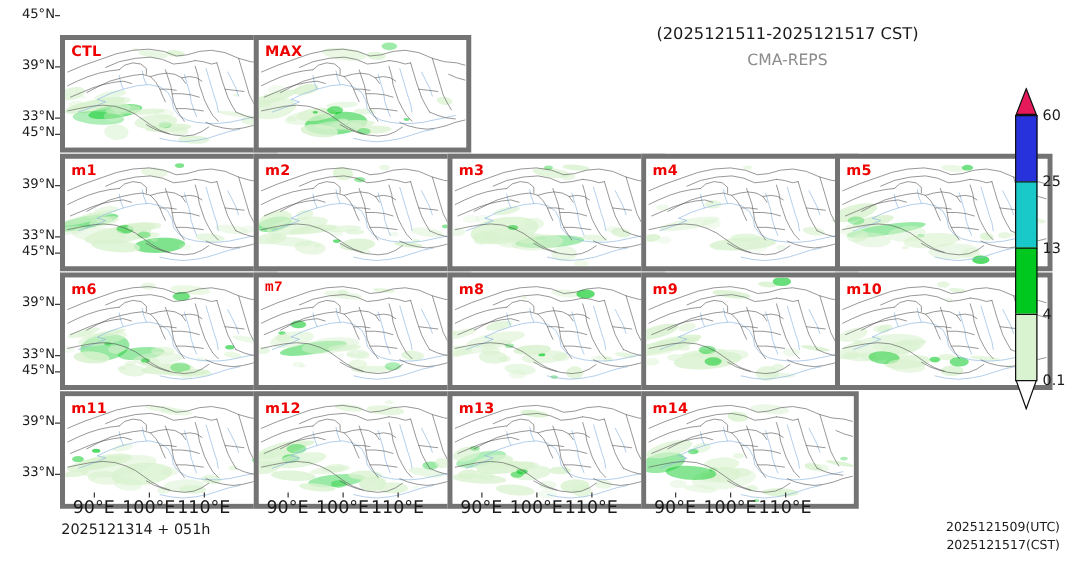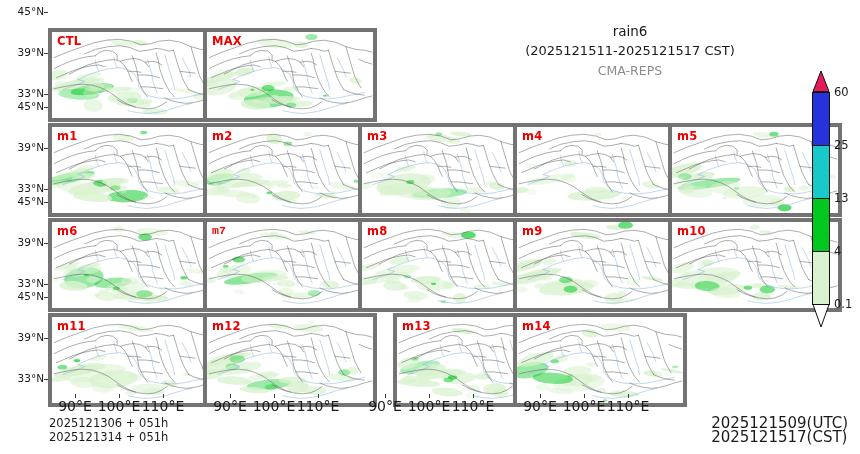--- a/index.html
+++ b/index.html
@@ -142,22 +142,22 @@
     top: 416px;
     font-size: 11.5px;
     line-height: 14px;
     color: #1a1a1a;
     font-family: "DejaVu Sans", "Liberation Sans", sans-serif;
   }
   #footer-right {
     position: absolute;
     right: 12px;
     top: 416px;
-    text-align: left;
-    font-size: 15px;
+    text-align: right;
+    font-size: 10px;
     line-height: 14px;
     color: #1a1a1a;
   }
 
   
   #colorbar {
     position: absolute;
     left: 812px;
     top: 70px;
     width: 18px;
@@ -184,21 +184,20 @@
     font-size: 11.5px;
     color: #1a1a1a;
     line-height: 12px;
     white-space: nowrap;
   }
 </style>
 </head>
 <body>
 
 <div id="title-block">
-  <div id="var-title">rain6</div>
   <div id="period-title">(2025121511-2025121517 CST)</div>
   <div id="model-title">CMA-REPS</div>
 </div>
 
 <div id="ylabels">
     <div class="ylab" style="top: 6px;">45°N</div>
     <div class="ytick" style="top: 12px;"></div>
     <div class="ylab" style="top: 47px;">39°N</div>
     <div class="ytick" style="top: 53px;"></div>
     <div class="ylab" style="top: 88px;">33°N</div>
@@ -1154,21 +1153,21 @@
             <path d="M 126,63 L 132,66 L 138,68 L 145,69"></path>
             <path d="M 128,16 L 130,24 L 132,32 L 134,40 L 136,48 L 139,55 L 142,61"></path>
             <path d="M 140,30 L 146,33 L 152,35"></path>
             <path d="M 118,43 L 125,44 L 132,45"></path>
             <path d="M 40,26 L 44,22 L 50,20 L 56,21 L 60,25 L 60,30"></path>
             <path d="M 96,18 L 102,19 L 108,21 L 112,20"></path>
           </g>
         </svg>
         <div class="panel-label" style="color: rgb(238, 0, 0);">m12</div>
       </div>
-      <div class="panel" style="left: 310px; margin-left: 35px;">
+      <div class="panel" style="left: 310px;">
         <svg class="mapsvg" viewBox="0 0 153 94" preserveAspectRatio="none">
           <rect x="0" y="0" width="153" height="94" fill="#ffffff"></rect>
           <g>
             <ellipse cx="21.1" cy="55.0" rx="18.9" ry="6.1" transform="rotate(-14 21.1 55.0)" fill="#00c81e" opacity="0.31"></ellipse>
             <ellipse cx="24.4" cy="69.7" rx="6.4" ry="3.7" fill="#d9f2cf" opacity="0.55"></ellipse>
             <ellipse cx="57.6" cy="67.0" rx="15.1" ry="6.2" transform="rotate(-6 57.6 67.0)" fill="#d9f2cf" opacity="0.70"></ellipse>
             <ellipse cx="47.6" cy="68.4" rx="4.7" ry="2.8" fill="#00c81e" opacity="0.46"></ellipse>
             <ellipse cx="10.3" cy="50.5" rx="10.2" ry="6.1" transform="rotate(-18 10.3 50.5)" fill="#d9f2cf" opacity="0.69"></ellipse>
             <ellipse cx="16.5" cy="45.5" rx="3.6" ry="2.1" fill="#00c81e" opacity="0.35"></ellipse>
             <ellipse cx="30.0" cy="57.9" rx="14.9" ry="6.2" transform="rotate(-12 30.0 57.9)" fill="#d9f2cf" opacity="0.78"></ellipse>
@@ -1314,21 +1313,20 @@
     <div class="xtick" style="left: 425px;"></div>
     <div class="xlab" style="left: 470px; top: 2px;">90°E</div>
     <div class="xtick" style="left: 492px;"></div>
     <div class="xlab" style="left: 514px; top: 2px;">100°E</div>
     <div class="xtick" style="left: 536px;"></div>
     <div class="xlab" style="left: 558px; top: 2px;">110°E</div>
     <div class="xtick" style="left: 580px;"></div>
   </div>
 
 <div id="footer-left">
-  <div>2025121306  +  051h</div>
   <div>2025121314  +  051h</div>
 </div>
 <div id="footer-right">
   <div>2025121509(UTC)</div>
   <div>2025121517(CST)</div>
 </div>
 
 <div id="colorbar">
     <div style="position: absolute; left: 0px; top: 0px; width: 18px; height: 22px;"><svg width="18" height="22" viewBox="0 0 18 22">
         <polygon points="9,1 17,21.5 1,21.5" fill="#e6195a" stroke="#111" stroke-width="1"></polygon>

